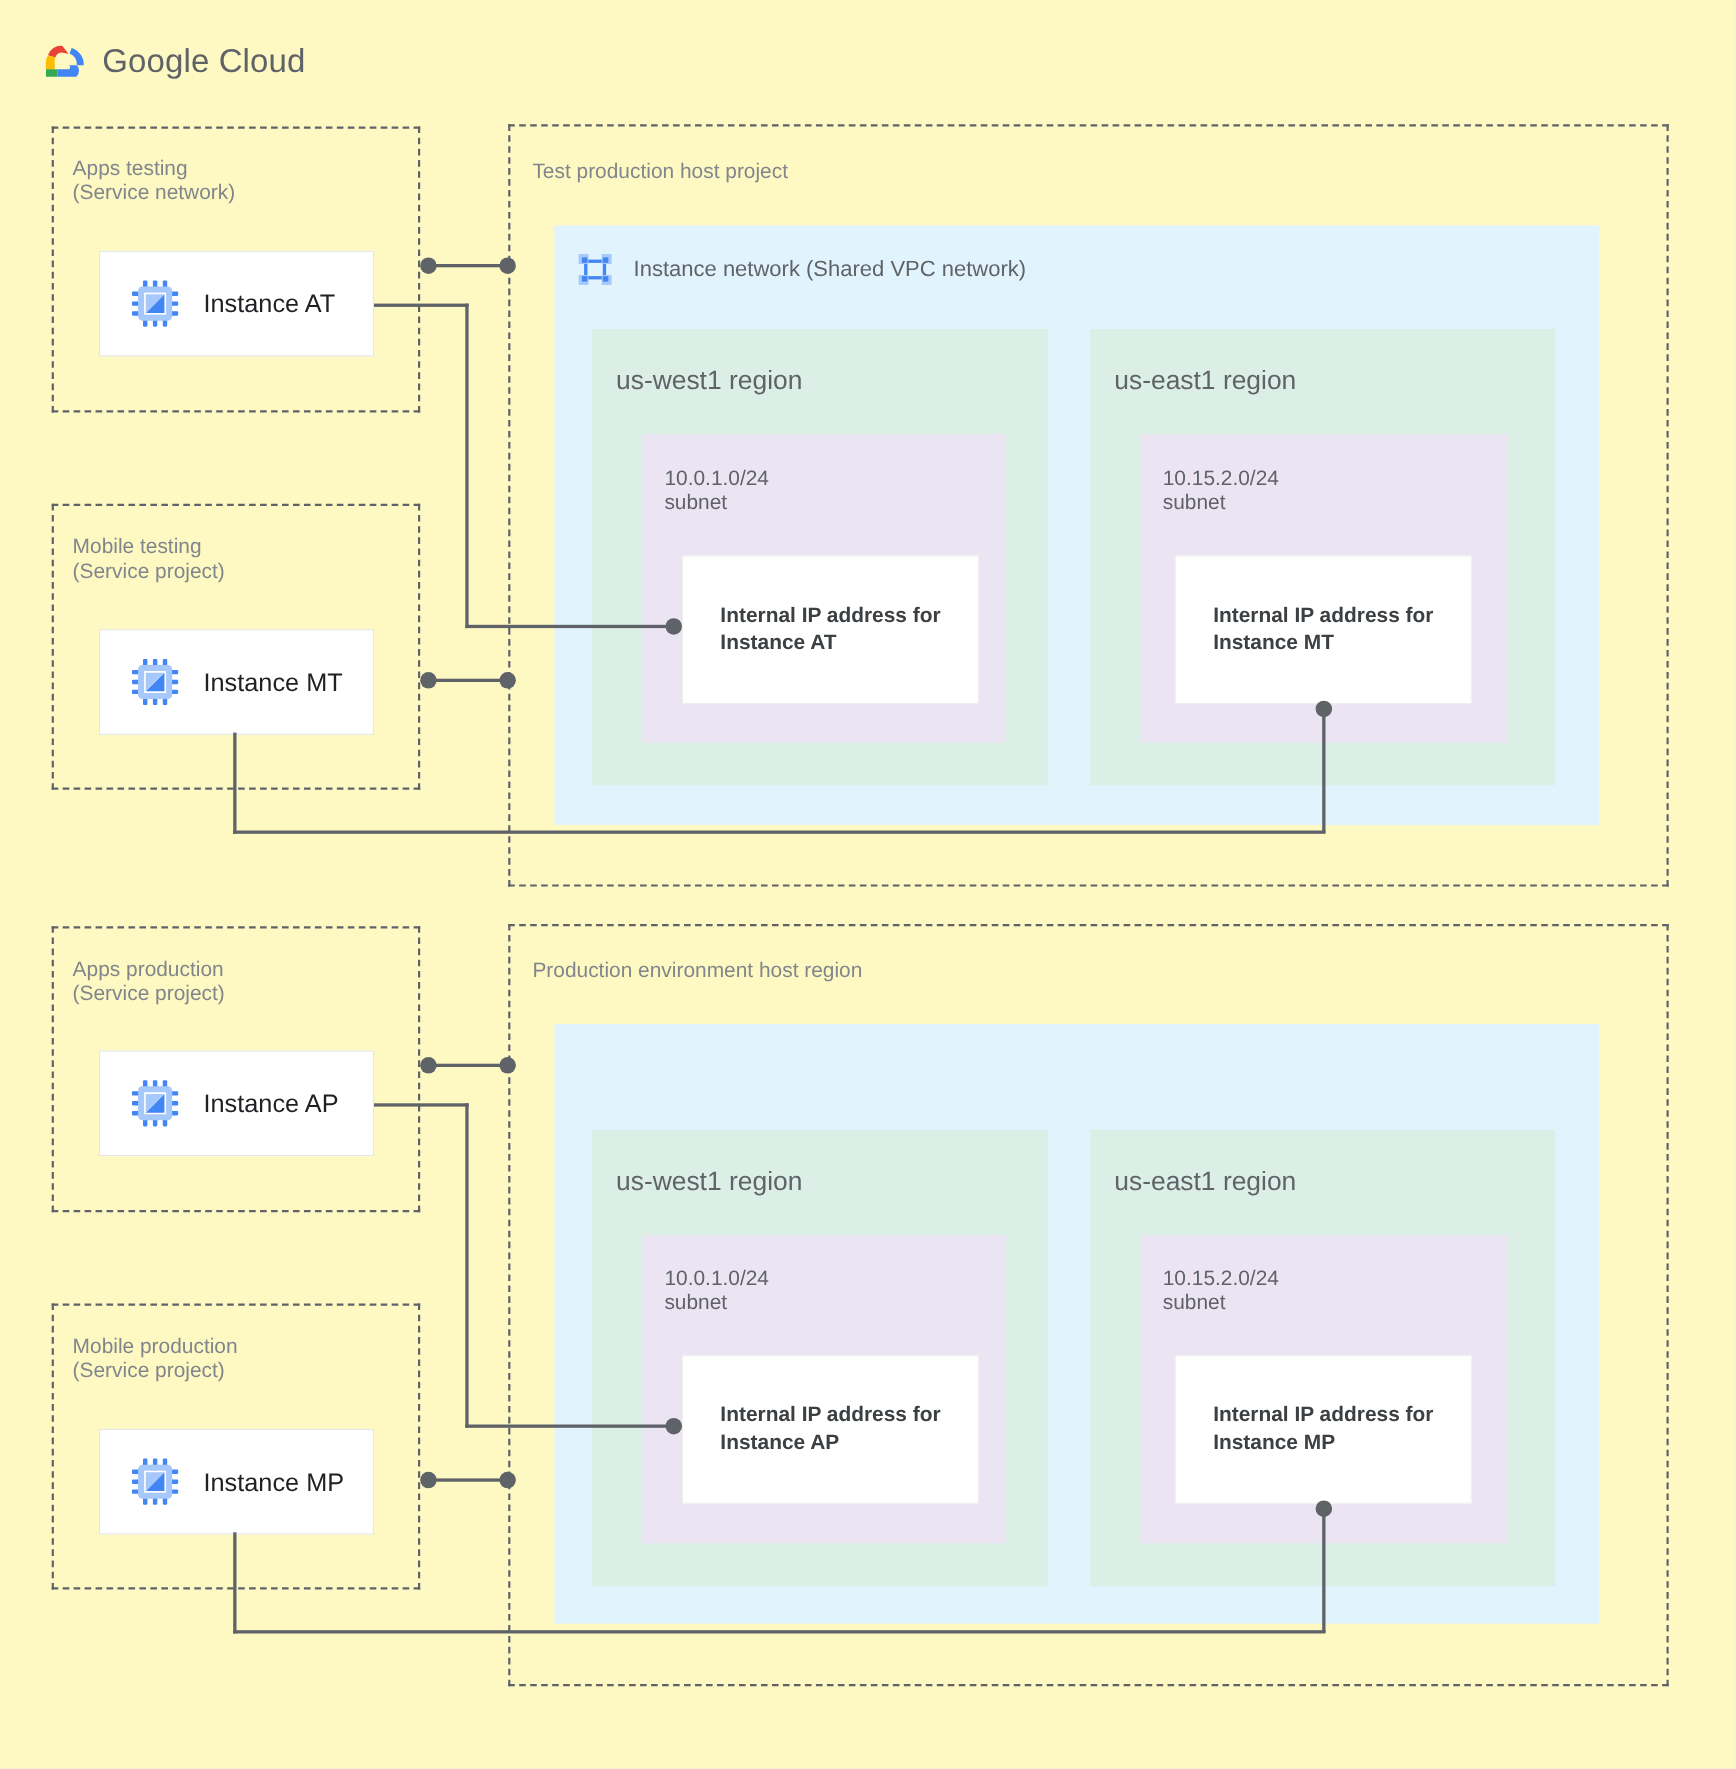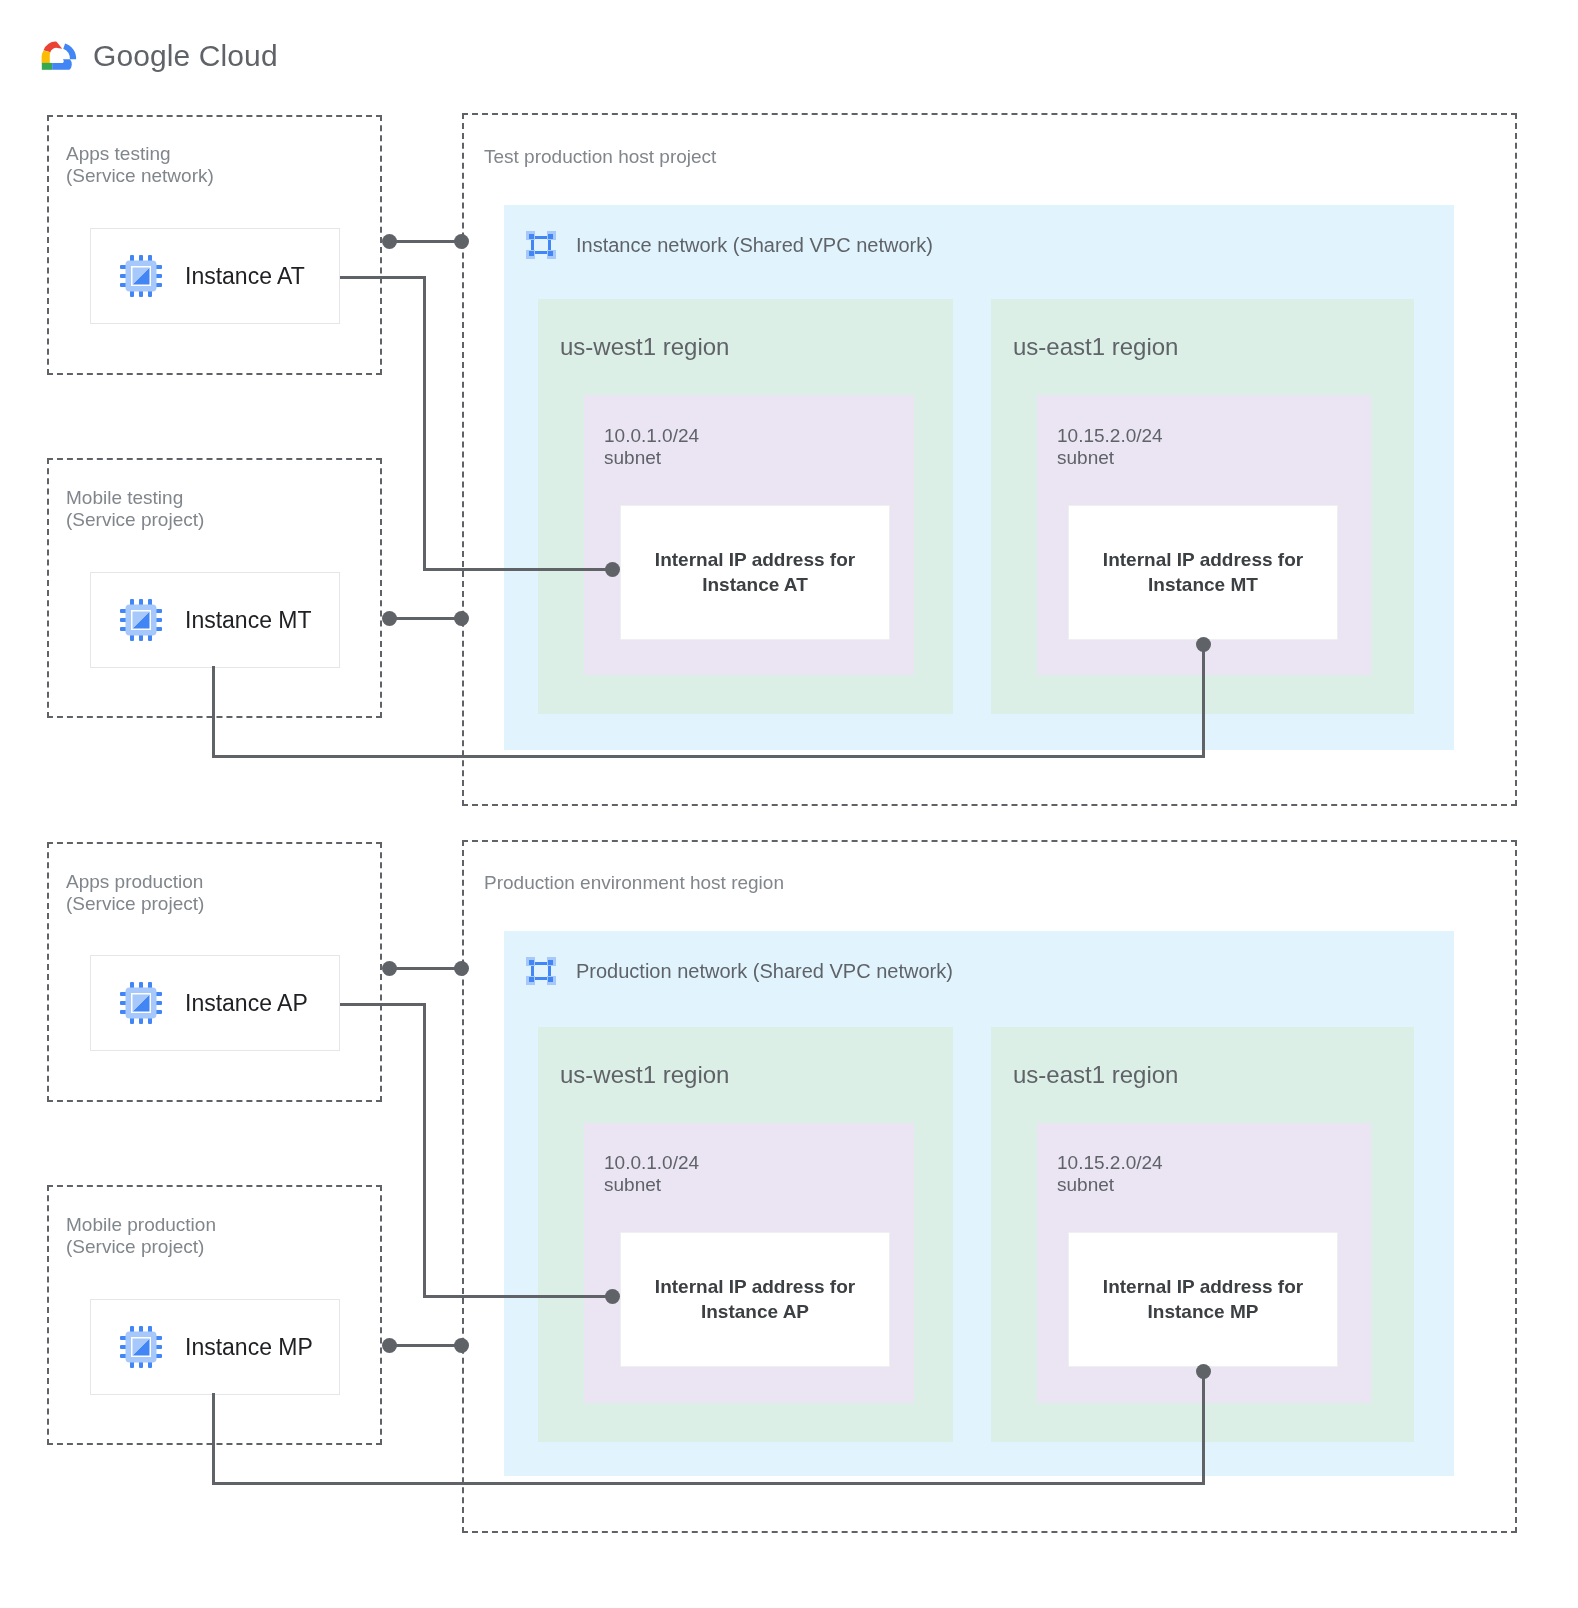--- a/index.html
+++ b/index.html
@@ -4,21 +4,21 @@
 <style>
   * { box-sizing: border-box; }
   html, body {
     margin: 0; padding: 0;
     background: #e8ecee;
     font-family: "Liberation Sans", sans-serif;
   }
   #canvas {
     position: relative;
     width: 1578px; height: 1608px;
-    background: #ffffff;
+    background: #fef9c3;
     overflow: hidden;
   }
 
   
   .logo-wrap {
     position: absolute; left: 33px; top: 36px;
     display: flex; align-items: center; gap: 14px;
   }
   .logo-mark { width: 46px; height: 40px; display: block; }
   .logo-text {
@@ -74,21 +74,20 @@
   .subnet-label {
     position: absolute; font-size: 19px; line-height: 1.18;
     color: #5f6368; white-space: pre-line;
   }
 
   
   .ipbox {
     position: absolute; background: #ffffff;
     border: 1px solid #efefef;
     display: flex; align-items: center; justify-content: center;
-    text-align: center;
   }
   .ipbox span {
     font-size: 19px; font-weight: bold; color: #3c4043;
     line-height: 1.3; white-space: pre-line;
   }
 
   
   .conn { position: absolute; background: #5f6368; }
   .conn-h { height: 3px; }
   .conn-v { width: 3px; }
@@ -280,37 +279,20 @@
       <path d="M13.5 30.5 L30.5 30.5 L30.5 13.5 Z" fill="#4285f4"></path>
       <path d="M13.5 30.5 L30.5 13.5 L13.5 13.5 Z" fill="#a6c8fa"></path>
     </svg>
     <div class="label">Instance MP</div>
   </div>
 
   <div class="dashbox" style="left:462px; top:840px; width:1055px; height:693px;"></div>
   <div class="dash-label" style="left:484px; top:872px;">Production environment host region</div>
 
   <div class="network" style="left:504px; top:931px; width:950px; height:545px;"></div>
-  <div class="net-head" style="left:522px; top:952px;">
-    <svg class="vpc-icon" viewBox="0 0 38 38">
-      <rect x="8" y="10" width="22" height="3" fill="#4285f4"></rect>
-      <rect x="8" y="25" width="22" height="3" fill="#4285f4"></rect>
-      <rect x="9" y="10" width="3" height="18" fill="#4285f4"></rect>
-      <rect x="26" y="10" width="3" height="18" fill="#4285f4"></rect>
-      <rect x="4" y="5" width="9" height="9" fill="#a6c8fa"></rect>
-      <rect x="25" y="5" width="9" height="9" fill="#a6c8fa"></rect>
-      <rect x="4" y="24" width="9" height="9" fill="#a6c8fa"></rect>
-      <rect x="25" y="24" width="9" height="9" fill="#a6c8fa"></rect>
-      <rect x="7" y="8" width="5" height="5" fill="#4285f4"></rect>
-      <rect x="26" y="8" width="5" height="5" fill="#4285f4"></rect>
-      <rect x="7" y="25" width="5" height="5" fill="#4285f4"></rect>
-      <rect x="26" y="25" width="5" height="5" fill="#4285f4"></rect>
-    </svg>
-    <div class="net-title">Production network (Shared VPC network)</div>
-  </div>
 
   <div class="region" style="left:538px; top:1027px; width:415px; height:415px;"></div>
   <div class="region-label" style="left:560px; top:1061px;">us-west1 region</div>
   <div class="subnet" style="left:584px; top:1123px; width:330px; height:280px;"></div>
   <div class="subnet-label" style="left:604px; top:1152px;">10.0.1.0/24
 subnet</div>
   <div class="ipbox" style="left:620px; top:1232px; width:270px; height:135px;">
     <span>Internal IP address for
 Instance AP</span>
   </div>

